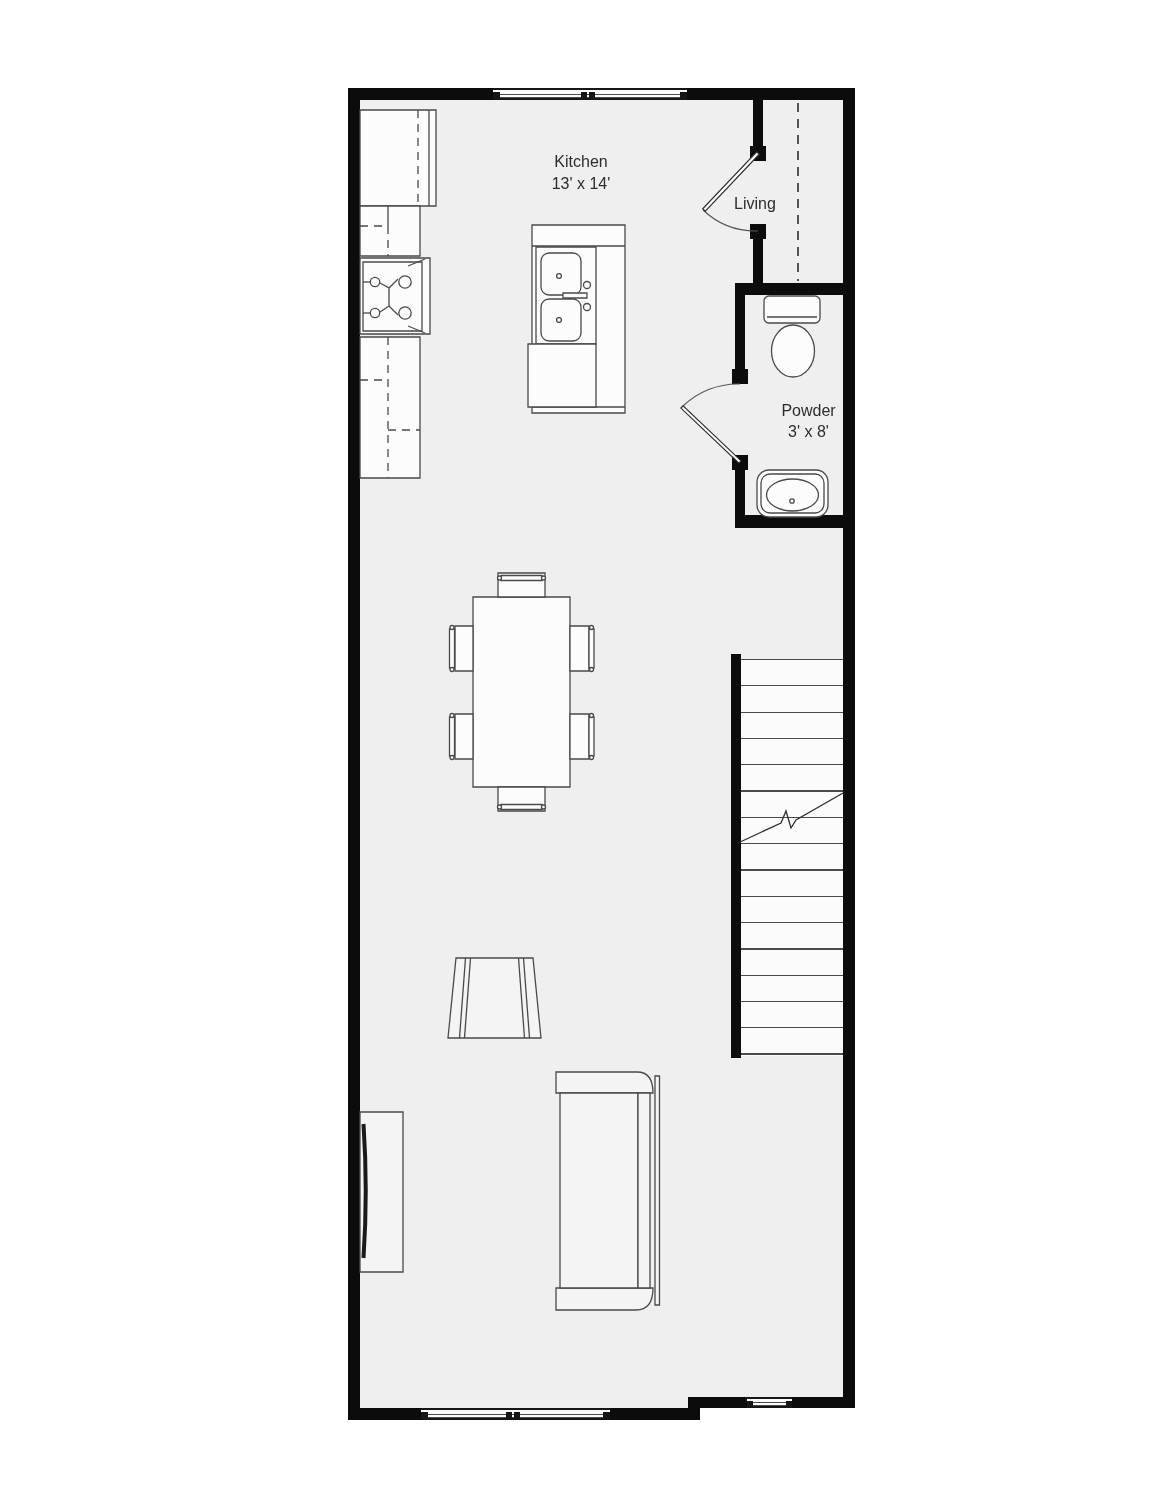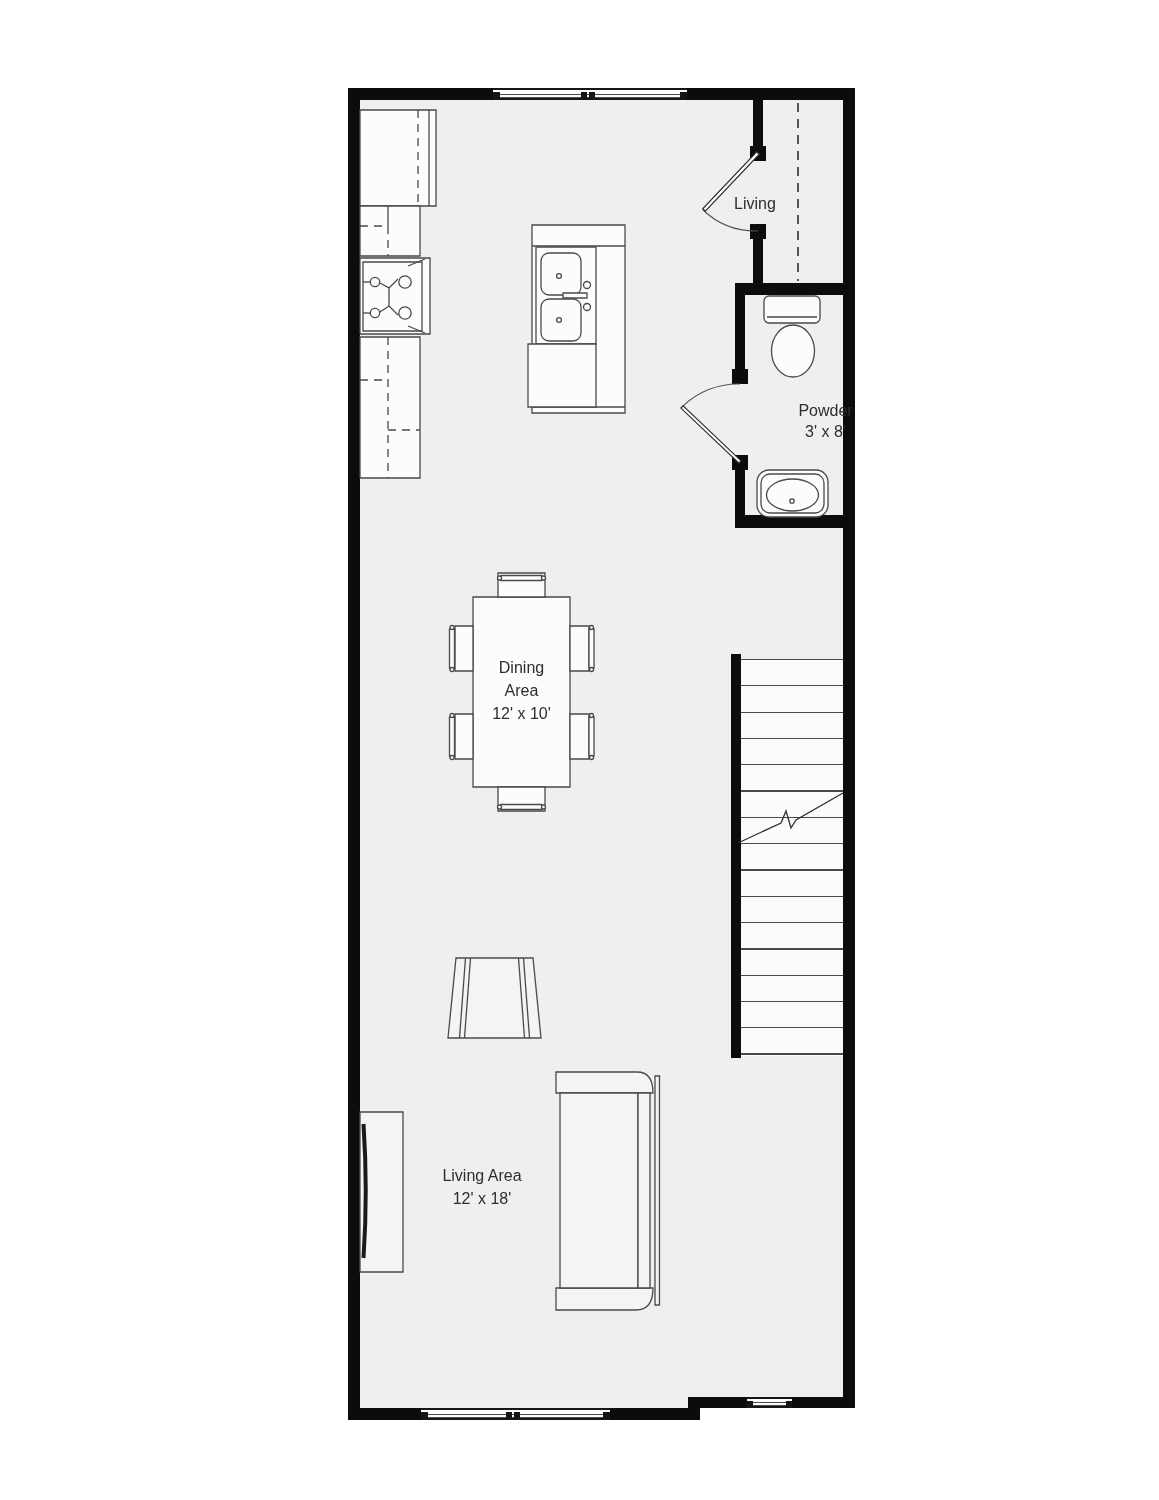--- a/index.html
+++ b/index.html
@@ -208,34 +208,29 @@
       <rect x="638" y="1093" width="12" height="195"></rect>
       <rect x="655" y="1076" width="4.5" height="229"></rect>
     </g>
 
     <g>
       <rect x="360" y="1112" width="43" height="160" fill="#f4f4f4"></rect>
       <path d="M 363.5,1124 Q 368,1191 363.5,1258" stroke="#1a1a1a" stroke-width="4"></path>
     </g>
   </svg>
 
+  <div class="label" style="left:496px;top:151px;width:170px;">
+    <div>Kitchen</div>
+    <div>13' x 14'</div>
+  </div>
 
   <div class="label" style="left:705px;top:193px;width:100px;">
     <div>Living</div>
   </div>
 
-  <div class="label lh21" style="left:765px;top:400px;width:121px;">
+  <div class="label lh21" style="left:748px;top:400px;width:121px;">
     <div>Powder</div>
     <div>3' x 8'</div>
   </div>
 
-  <div class="label lh23" style="left:461px;top:656px;width:121px;">
-    <div>Dining</div>
-    <div>Area</div>
-    <div>12' x 10'</div>
-  </div>
-
-  <div class="label lh23" style="left:402px;top:1164px;width:160px;">
-    <div>Living Area</div>
-    <div>12' x 18'</div>
-  </div>
+
 
 </div>
 
 </body></html>

